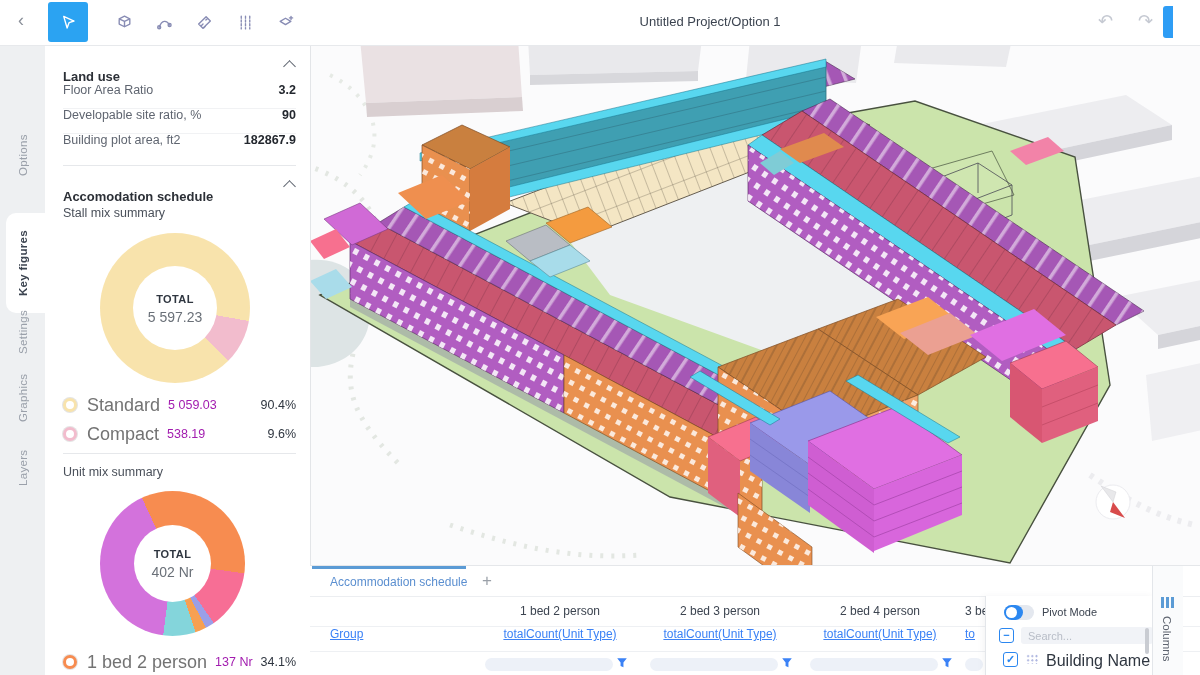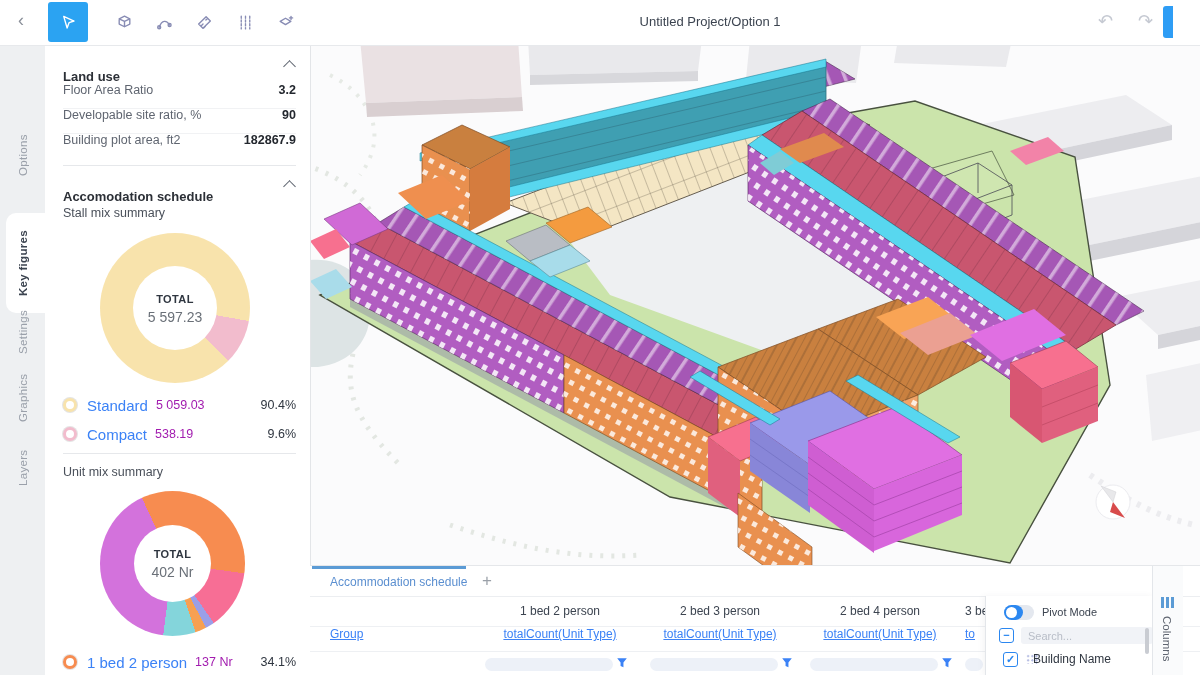--- a/index.html
+++ b/index.html
@@ -30,21 +30,21 @@
   .kflabel{font-size:12.5px;color:#5f6570;}
   .kfval{font-size:12.5px;font-weight:bold;color:#23272e;}
   .subhead{left:18px;font-size:12.5px;color:#4a505a;}
   .divider{left:18px;width:233px;height:1px;background:#e6e8eb;}
   .donut{position:absolute;border-radius:50%;}
   .donut .hole{position:absolute;background:#fff;border-radius:50%;}
   .donut .clabel{position:absolute;left:0;width:100%;text-align:center;font-size:11px;font-weight:bold;color:#2f3640;letter-spacing:.4px;}
   .donut .cval{position:absolute;left:0;width:100%;text-align:center;font-size:14px;color:#6a7078;}
   .legrow{left:18px;width:233px;height:26px;display:flex;align-items:center;}
   .dot{width:8px;height:8px;border-radius:50%;border:3px solid #ccc;background:#fff;box-shadow:0 0 0 1px #e4e4e4;margin-right:10px;flex:none;}
-  .leglabel{font-size:15px;color:#3b82f6;margin-right:8px;}
+  .leglabel{font-size:18px;color:#737373;margin-right:8px;}
   .legval{font-size:12.5px;color:#a21caf;}
   .legpct{margin-left:auto;font-size:12.5px;color:#2f3640;}
   
   #bottom{left:310px;top:565px;width:890px;height:110px;background:#fff;border-top:1px solid #e5e7ea;z-index:25;}
   #tabline{left:2px;top:0;width:154px;height:3px;background:#5b9bd5;}
   #tabrow{left:0;top:0;width:890px;height:30px;border-bottom:1px solid #eceef1;}
   #tablabel{left:20px;top:9px;font-size:12px;color:#5b8fd0;}
   #addtab{left:172px;top:5px;font-size:17px;color:#9aa0a8;}
   .grouphead{position:absolute;top:38px;font-size:12px;color:#3c4450;}
   .fieldhead{position:absolute;top:61px;font-size:12px;color:#3b82f6;text-decoration:underline;}
@@ -372,21 +372,21 @@
     <div id="pivotpanel" class="abs">
       <div class="toggle" style="left:18px;top:9px">
         <div class="on"></div>
         <div class="knob"></div>
       </div>
       <div class="abs" style="left:56px;top:10px;font-size:11px;color:#3c4450">Pivot Mode</div>
       <div class="cbx" style="left:13px;top:32px">−</div>
       <input id="searchbox" placeholder="Search..." style="">
       <div class="cbx" style="left:17px;top:56px">✓</div>
       <div class="draggrid" style="left:40px;top:58px"></div>
-      <div class="abs" style="left:47px;top:56px;font-size:12px;color:#2f3640">Building Name</div>
+      <div class="abs" style="left:60px;top:56px;font-size:16px;color:#2f3640">Building Name</div>
     </div>
 
     <div id="colstrip" class="abs">
       <div class="colicon"></div>
       <div id="colslabel">Columns</div>
     </div>
     <div id="scrollthumb" class="abs"></div>
   </div>
 
 </div>

